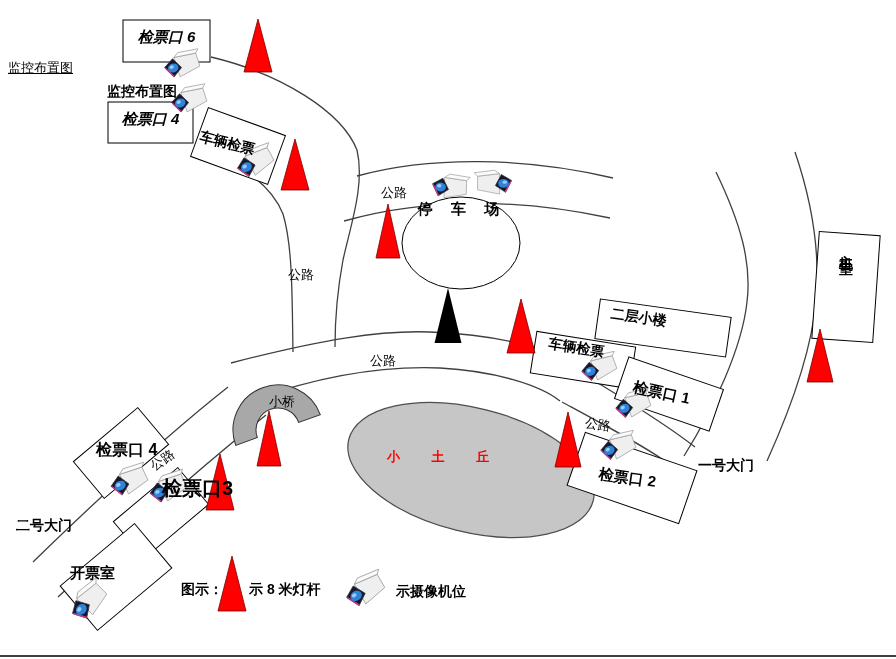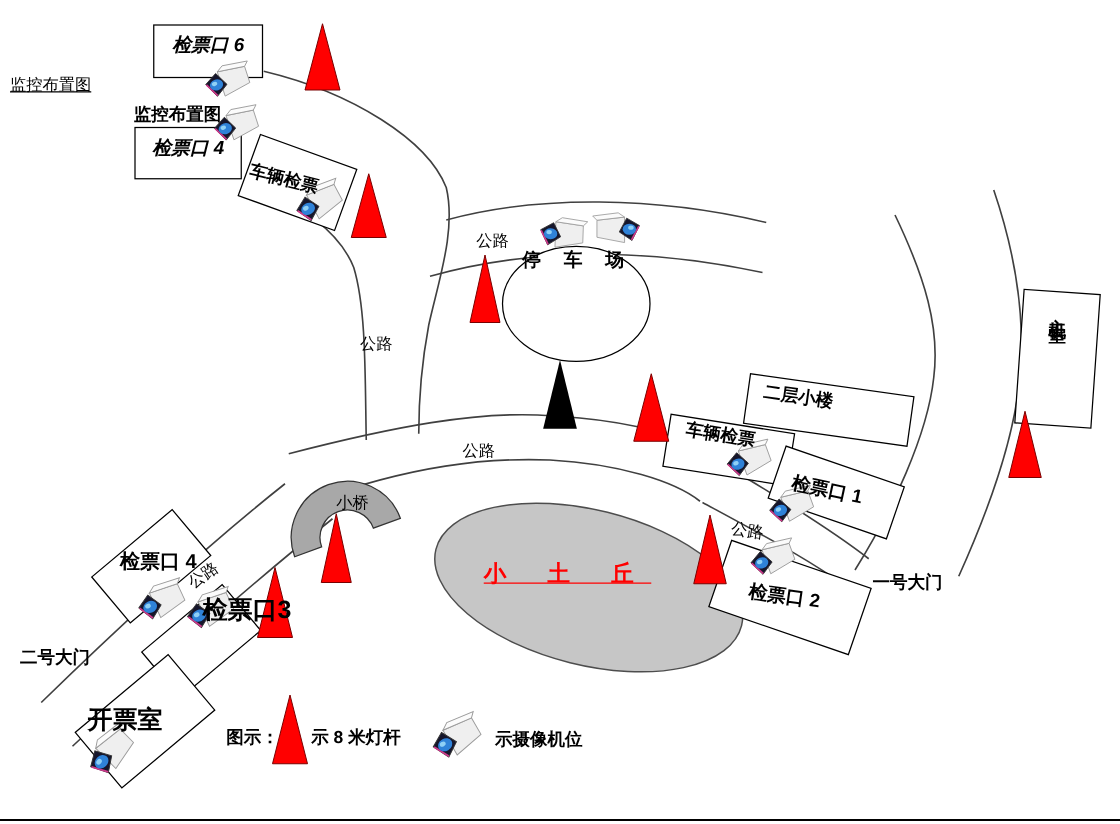--- a/index.html
+++ b/index.html
@@ -5,21 +5,21 @@
   html,body{margin:0;padding:0;background:#fff;}
   #stage{position:relative;width:896px;height:659px;background:#fff;overflow:hidden;
          font-family:"Liberation Sans","DejaVu Sans",sans-serif;}
   #stage svg{position:absolute;left:0;top:0;}
   .lbl{position:absolute;color:#000;font-weight:bold;font-size:14px;white-space:nowrap;
        transform-origin:left top;line-height:1.1;}
   .plain{font-weight:normal;font-size:13px;}
   .title{font-weight:normal;font-size:13px;text-decoration:underline;}
   .boxc{text-align:center;font-style:italic;}
   .vert{writing-mode:vertical-rl;letter-spacing:3px;font-size:14px;}
-  .mound-lbl{font-size:18px;letter-spacing:14px;text-decoration:underline;}
+  .mound-lbl{font-size:13px;letter-spacing:14px;}
   .park-lbl{font-size:15px;letter-spacing:7px;}
 </style>
 </head>
 <body>
 
 <div id="stage">
 
 <svg width="896" height="659" viewBox="0 0 896 659">
   <defs>
     <g id="cam">
@@ -115,19 +115,19 @@
 <div class="lbl" style="left:550px;top:336px;transform:rotate(9deg);">车辆检票</div>
 <div class="lbl" style="left:635px;top:379px;font-size:15px;transform:rotate(12deg);">检票口 1</div>
 <div class="lbl plain" style="left:269px;top:395px;">小桥</div>
 <div class="lbl mound-lbl" style="left:387px;top:450px;color:#ff0000;">小  土  丘</div>
 <div class="lbl" style="left:600px;top:466px;font-size:15px;transform:rotate(8deg);">检票口 2</div>
 <div class="lbl" style="left:698px;top:458px;">一号大门</div>
 
 <div class="lbl" style="left:96px;top:441px;font-size:16px;">检票口 4</div>
 <div class="lbl" style="left:147px;top:477px;font-size:20px;margin-left:15px;">检票口3</div>
 <div class="lbl" style="left:16px;top:518px;">二号大门</div>
-<div class="lbl" style="left:70px;top:565px;font-size:20px;">开票室</div>
+<div class="lbl" style="left:70px;top:565px;font-size:15px;">开票室</div>
 
 <div class="lbl" style="left:181px;top:582px;">图示：</div>
 <div class="lbl" style="left:249px;top:582px;">示 8 米灯杆</div>
 <div class="lbl" style="left:396px;top:584px;">示摄像机位</div>
 
 </div>
 
 </body></html>

